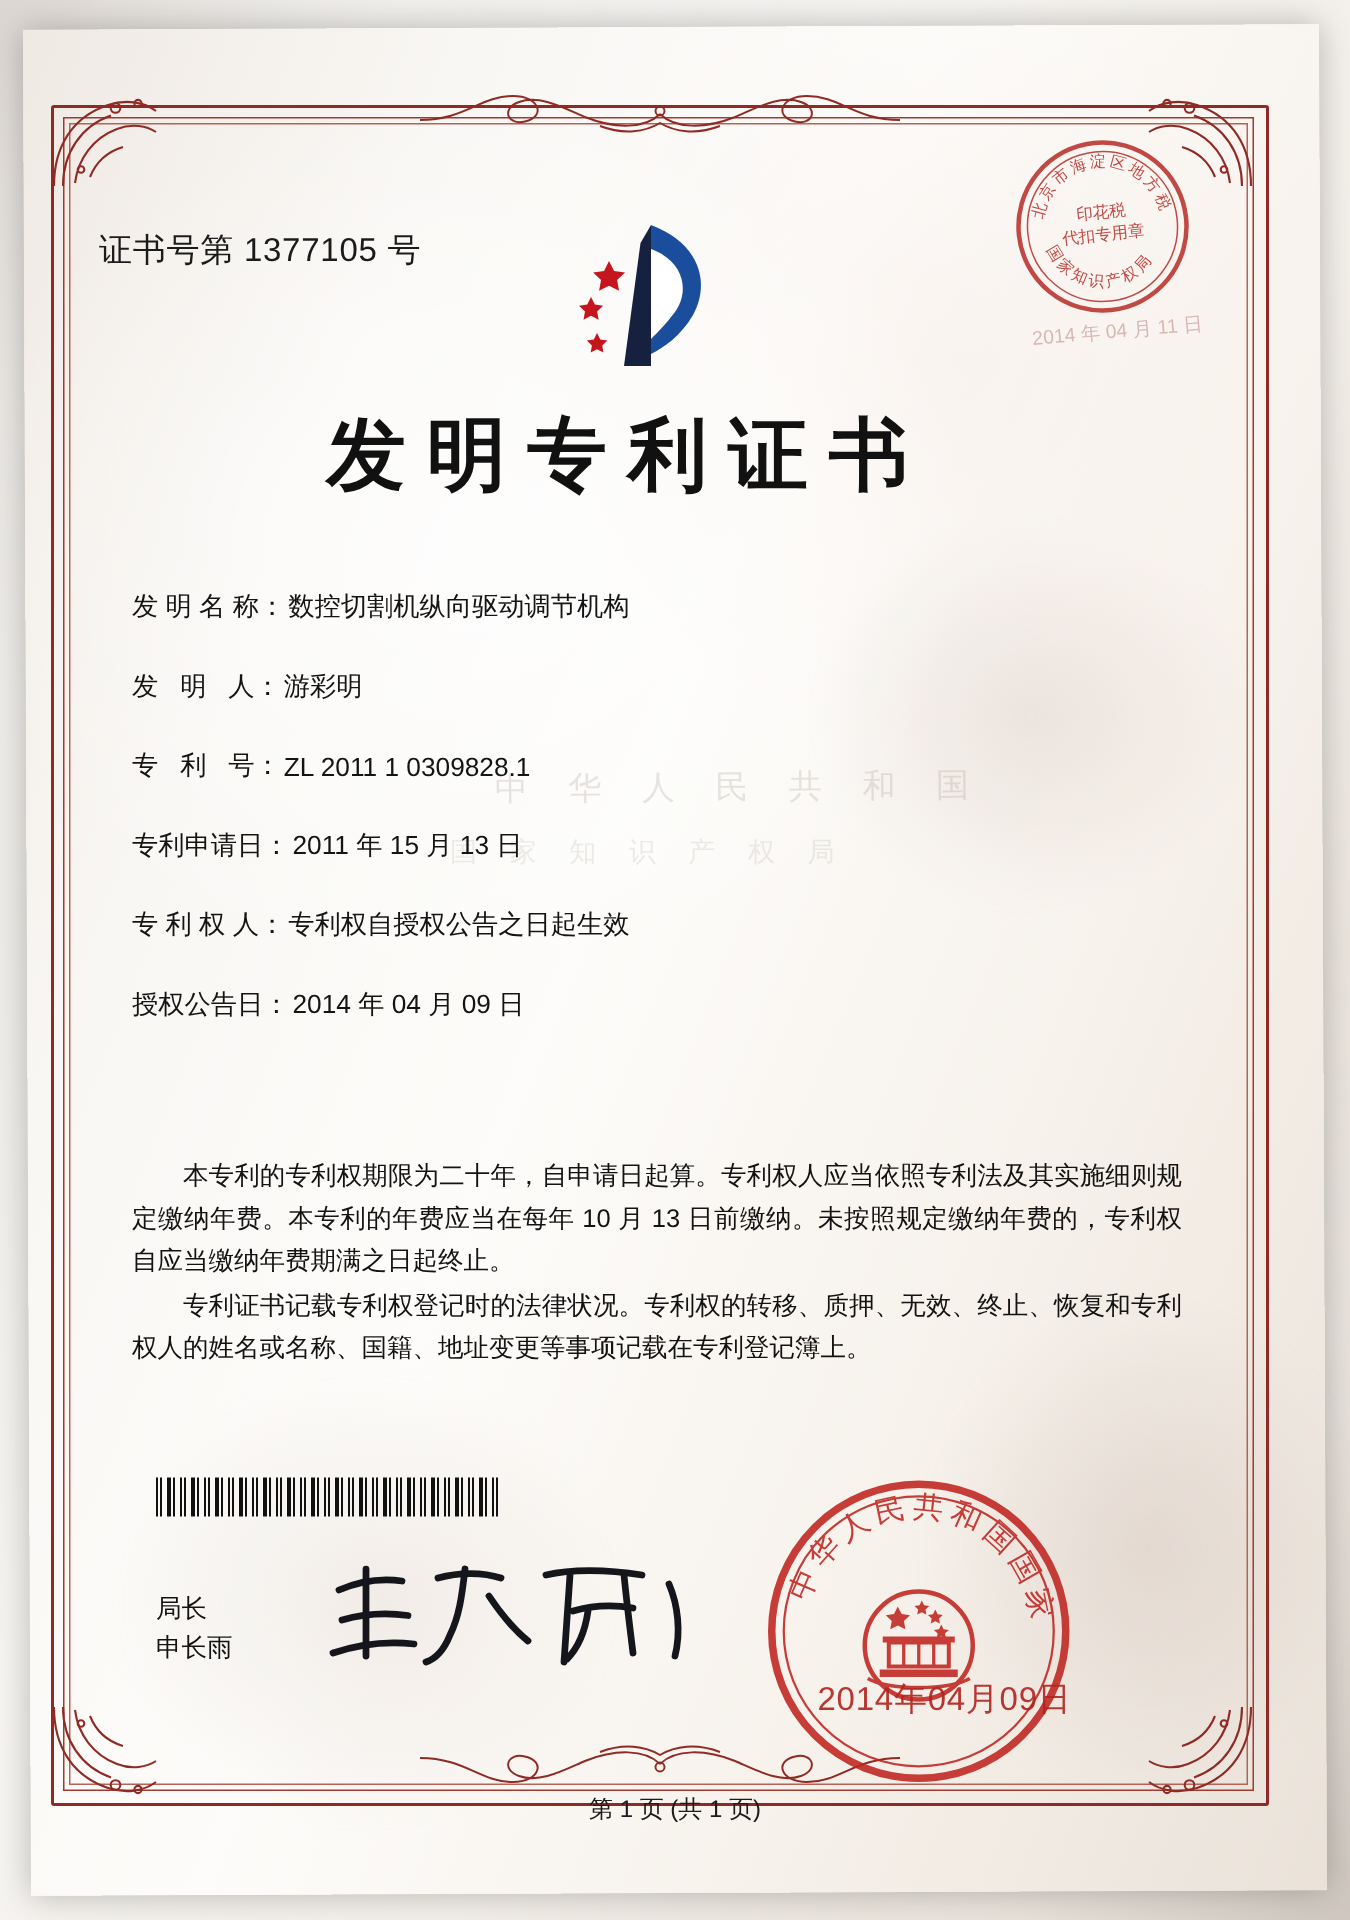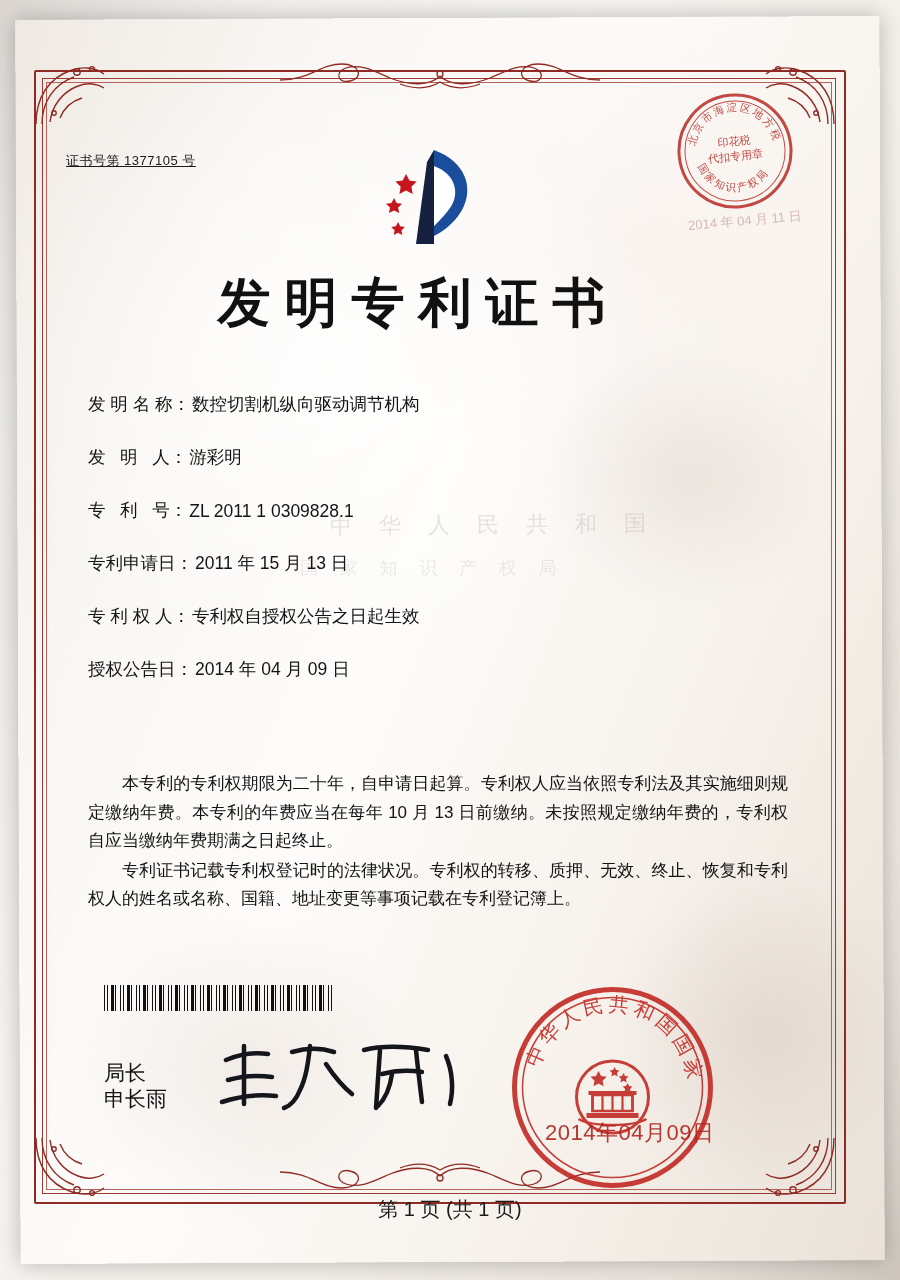--- a/index.html
+++ b/index.html
@@ -102,25 +102,24 @@
     width: 320px; height: 40px;
     color: #8f2a24;
     transform: scaleY(-1);
   }
   .bottom-flourish svg { width:100%; height:100%; display:block; }
 
   
   .cert-no {
     position: absolute;
     left: 66px; top: 152px;
-    font-size: 13px;
+    font-size: 22px;
     color: #1b1b1b;
     letter-spacing: 0.5px;
     font-family: "Liberation Sans", "DejaVu Sans", sans-serif;
-    text-decoration: underline;
   }
 
   .logo {
     position: absolute;
     left: 370px; top: 140px;
     width: 130px; height: 118px;
   }
   .logo svg { width: 100%; height: 100%; display:block; }
 
   .main-title {
@@ -181,21 +180,21 @@
       #111 3px, #111 4px, transparent 4px, transparent 7.5px,
       #111 7.5px, #111 10px, transparent 10px, transparent 11.5px,
       #111 11.5px, #111 12.5px, transparent 12.5px, transparent 16px
     );
   }
 
   
   .sign-block {
     position: absolute;
     left: 104px; top: 1060px;
-    font-size: 21px;
+    font-size: 17px;
     line-height: 26px;
     color: #131313;
     font-family: "Liberation Sans", "DejaVu Sans", sans-serif;
   }
   .signature {
     position: absolute;
     left: 214px; top: 1030px;
     width: 250px; height: 90px;
     color: #15161c;
   }
@@ -238,21 +237,21 @@
     opacity: 0.55;
     transform: rotate(-5deg);
     font-family: "Liberation Sans", "DejaVu Sans", sans-serif;
   }
 
   .footer {
     position: absolute;
     left: 0; top: 1196px;
     width: 900px;
     text-align: center;
-    font-size: 20px;
+    font-size: 16px;
     color: #1b1b1b;
     font-family: "Liberation Sans", "DejaVu Sans", sans-serif;
   }
 
   
   .watermark {
     position: absolute;
     left: 330px; top: 510px;
     font-size: 22px;
     letter-spacing: 10px;

